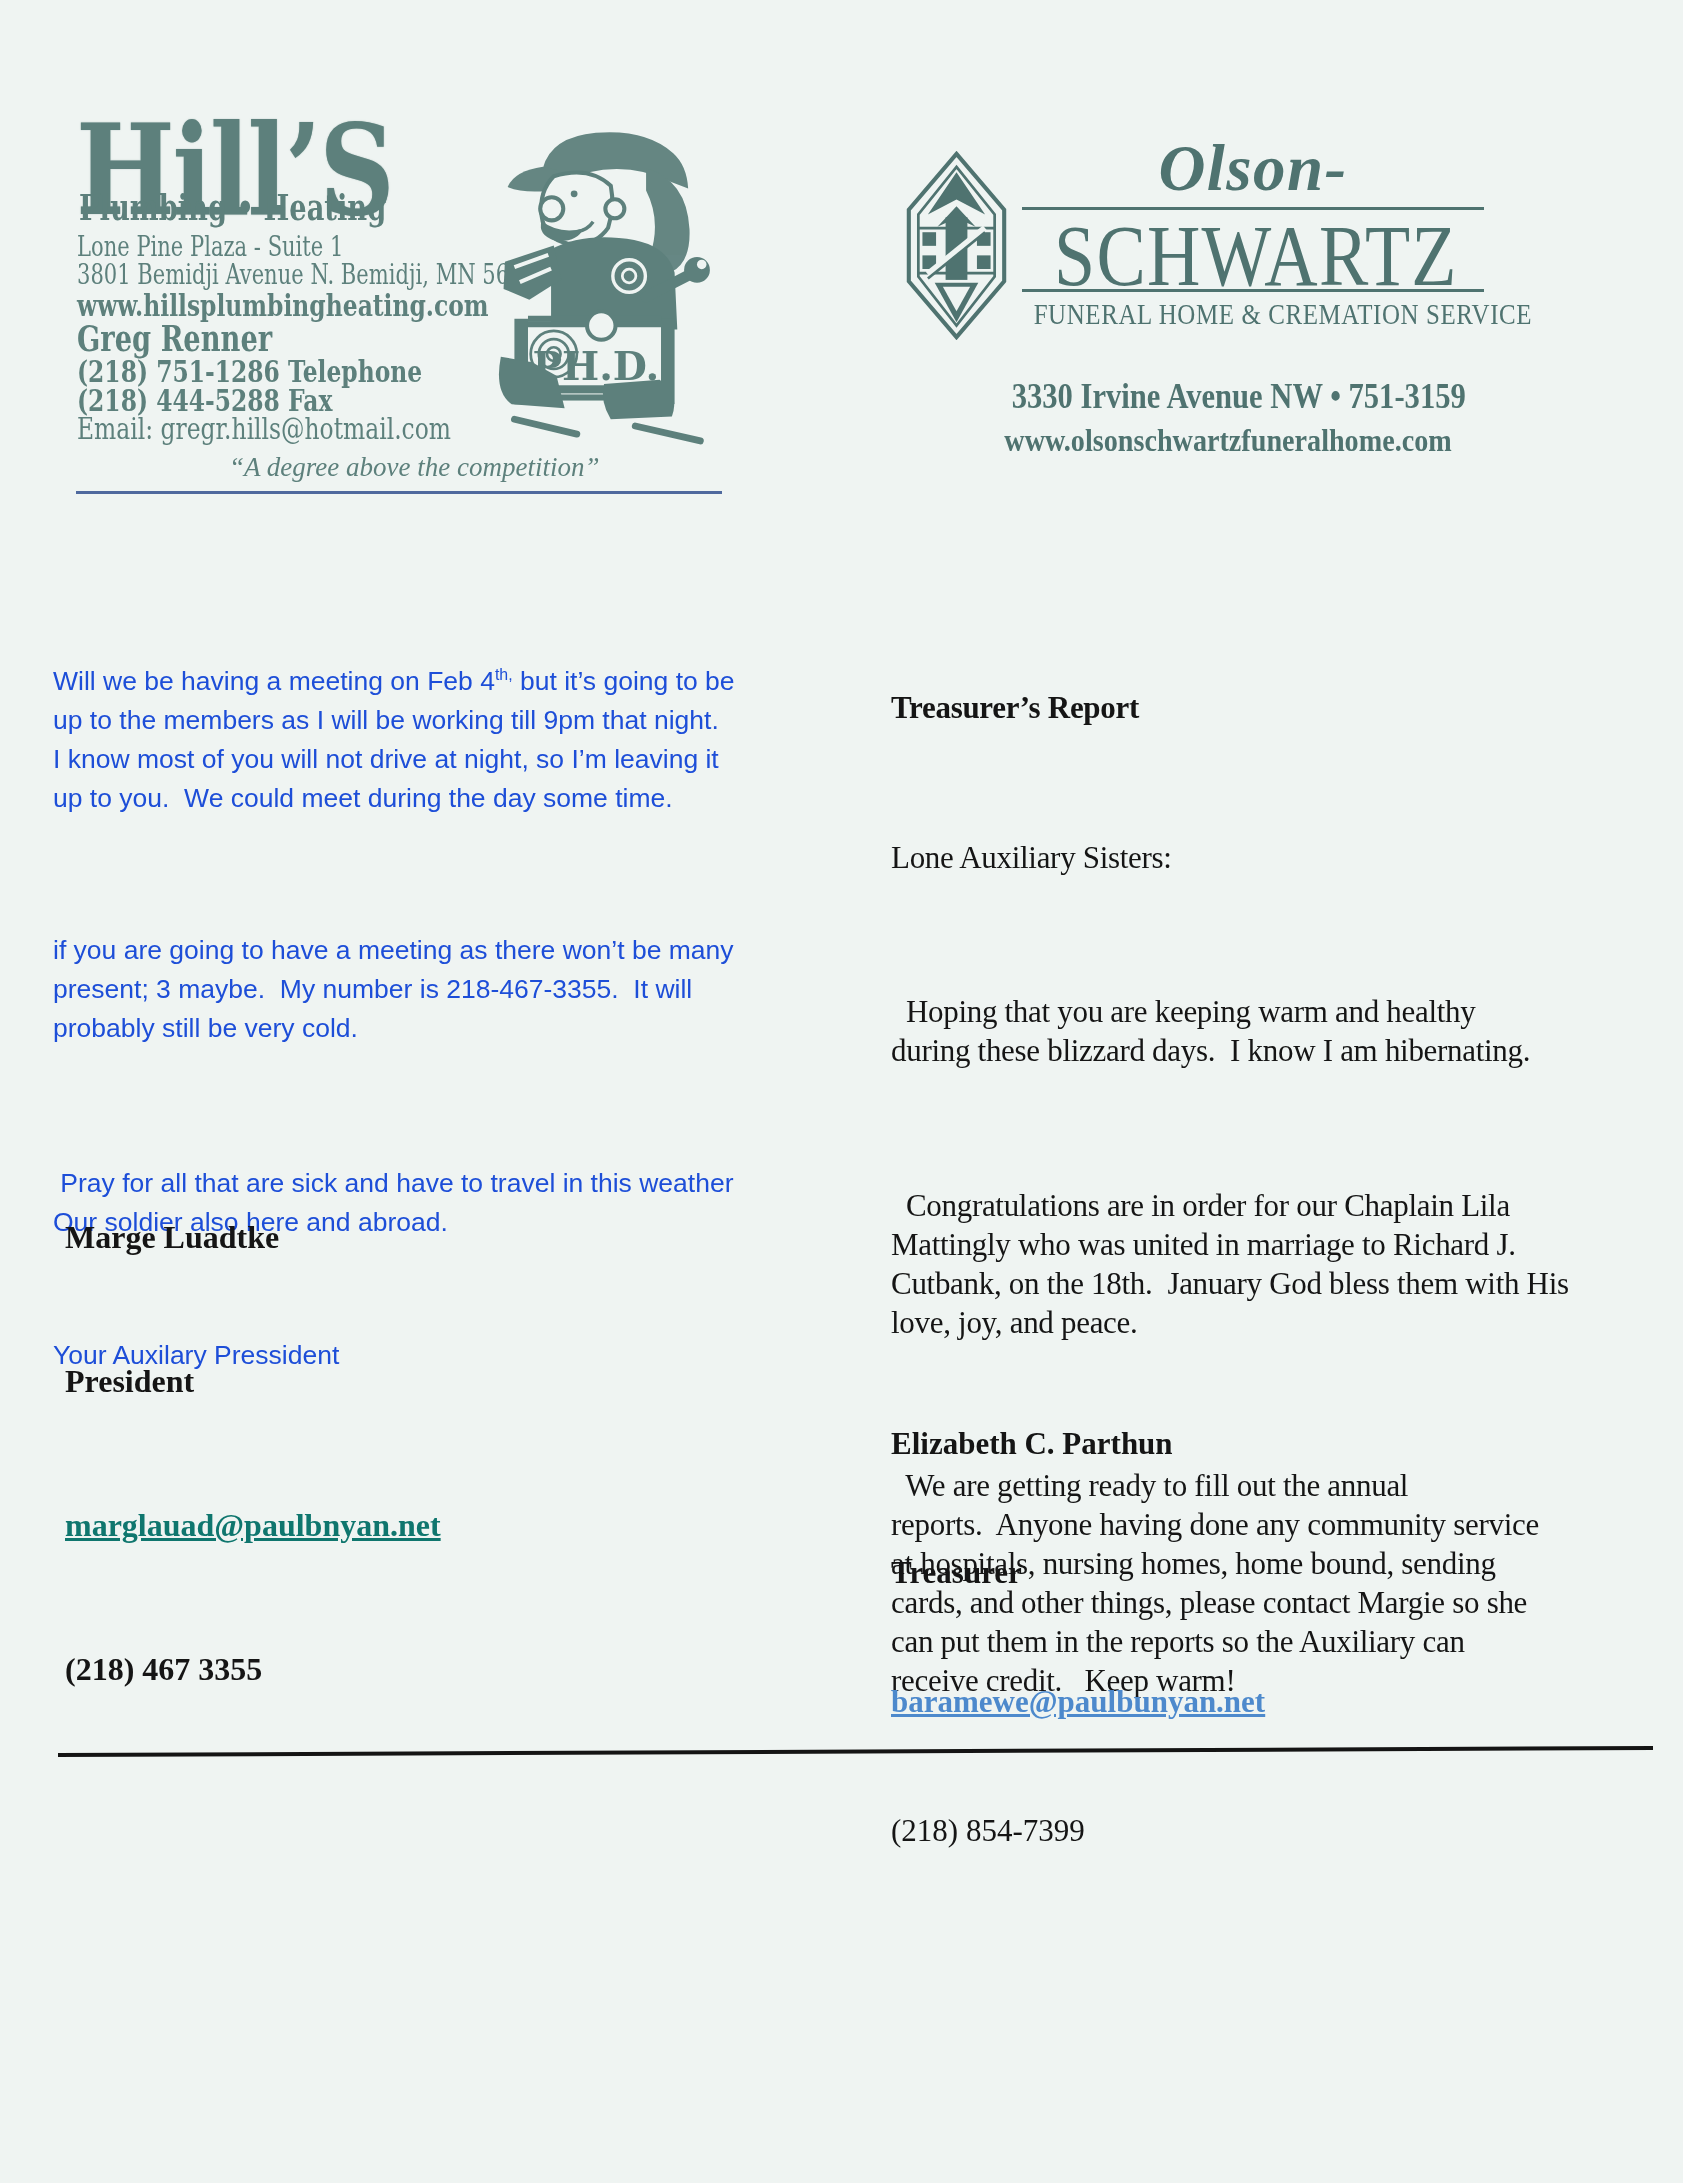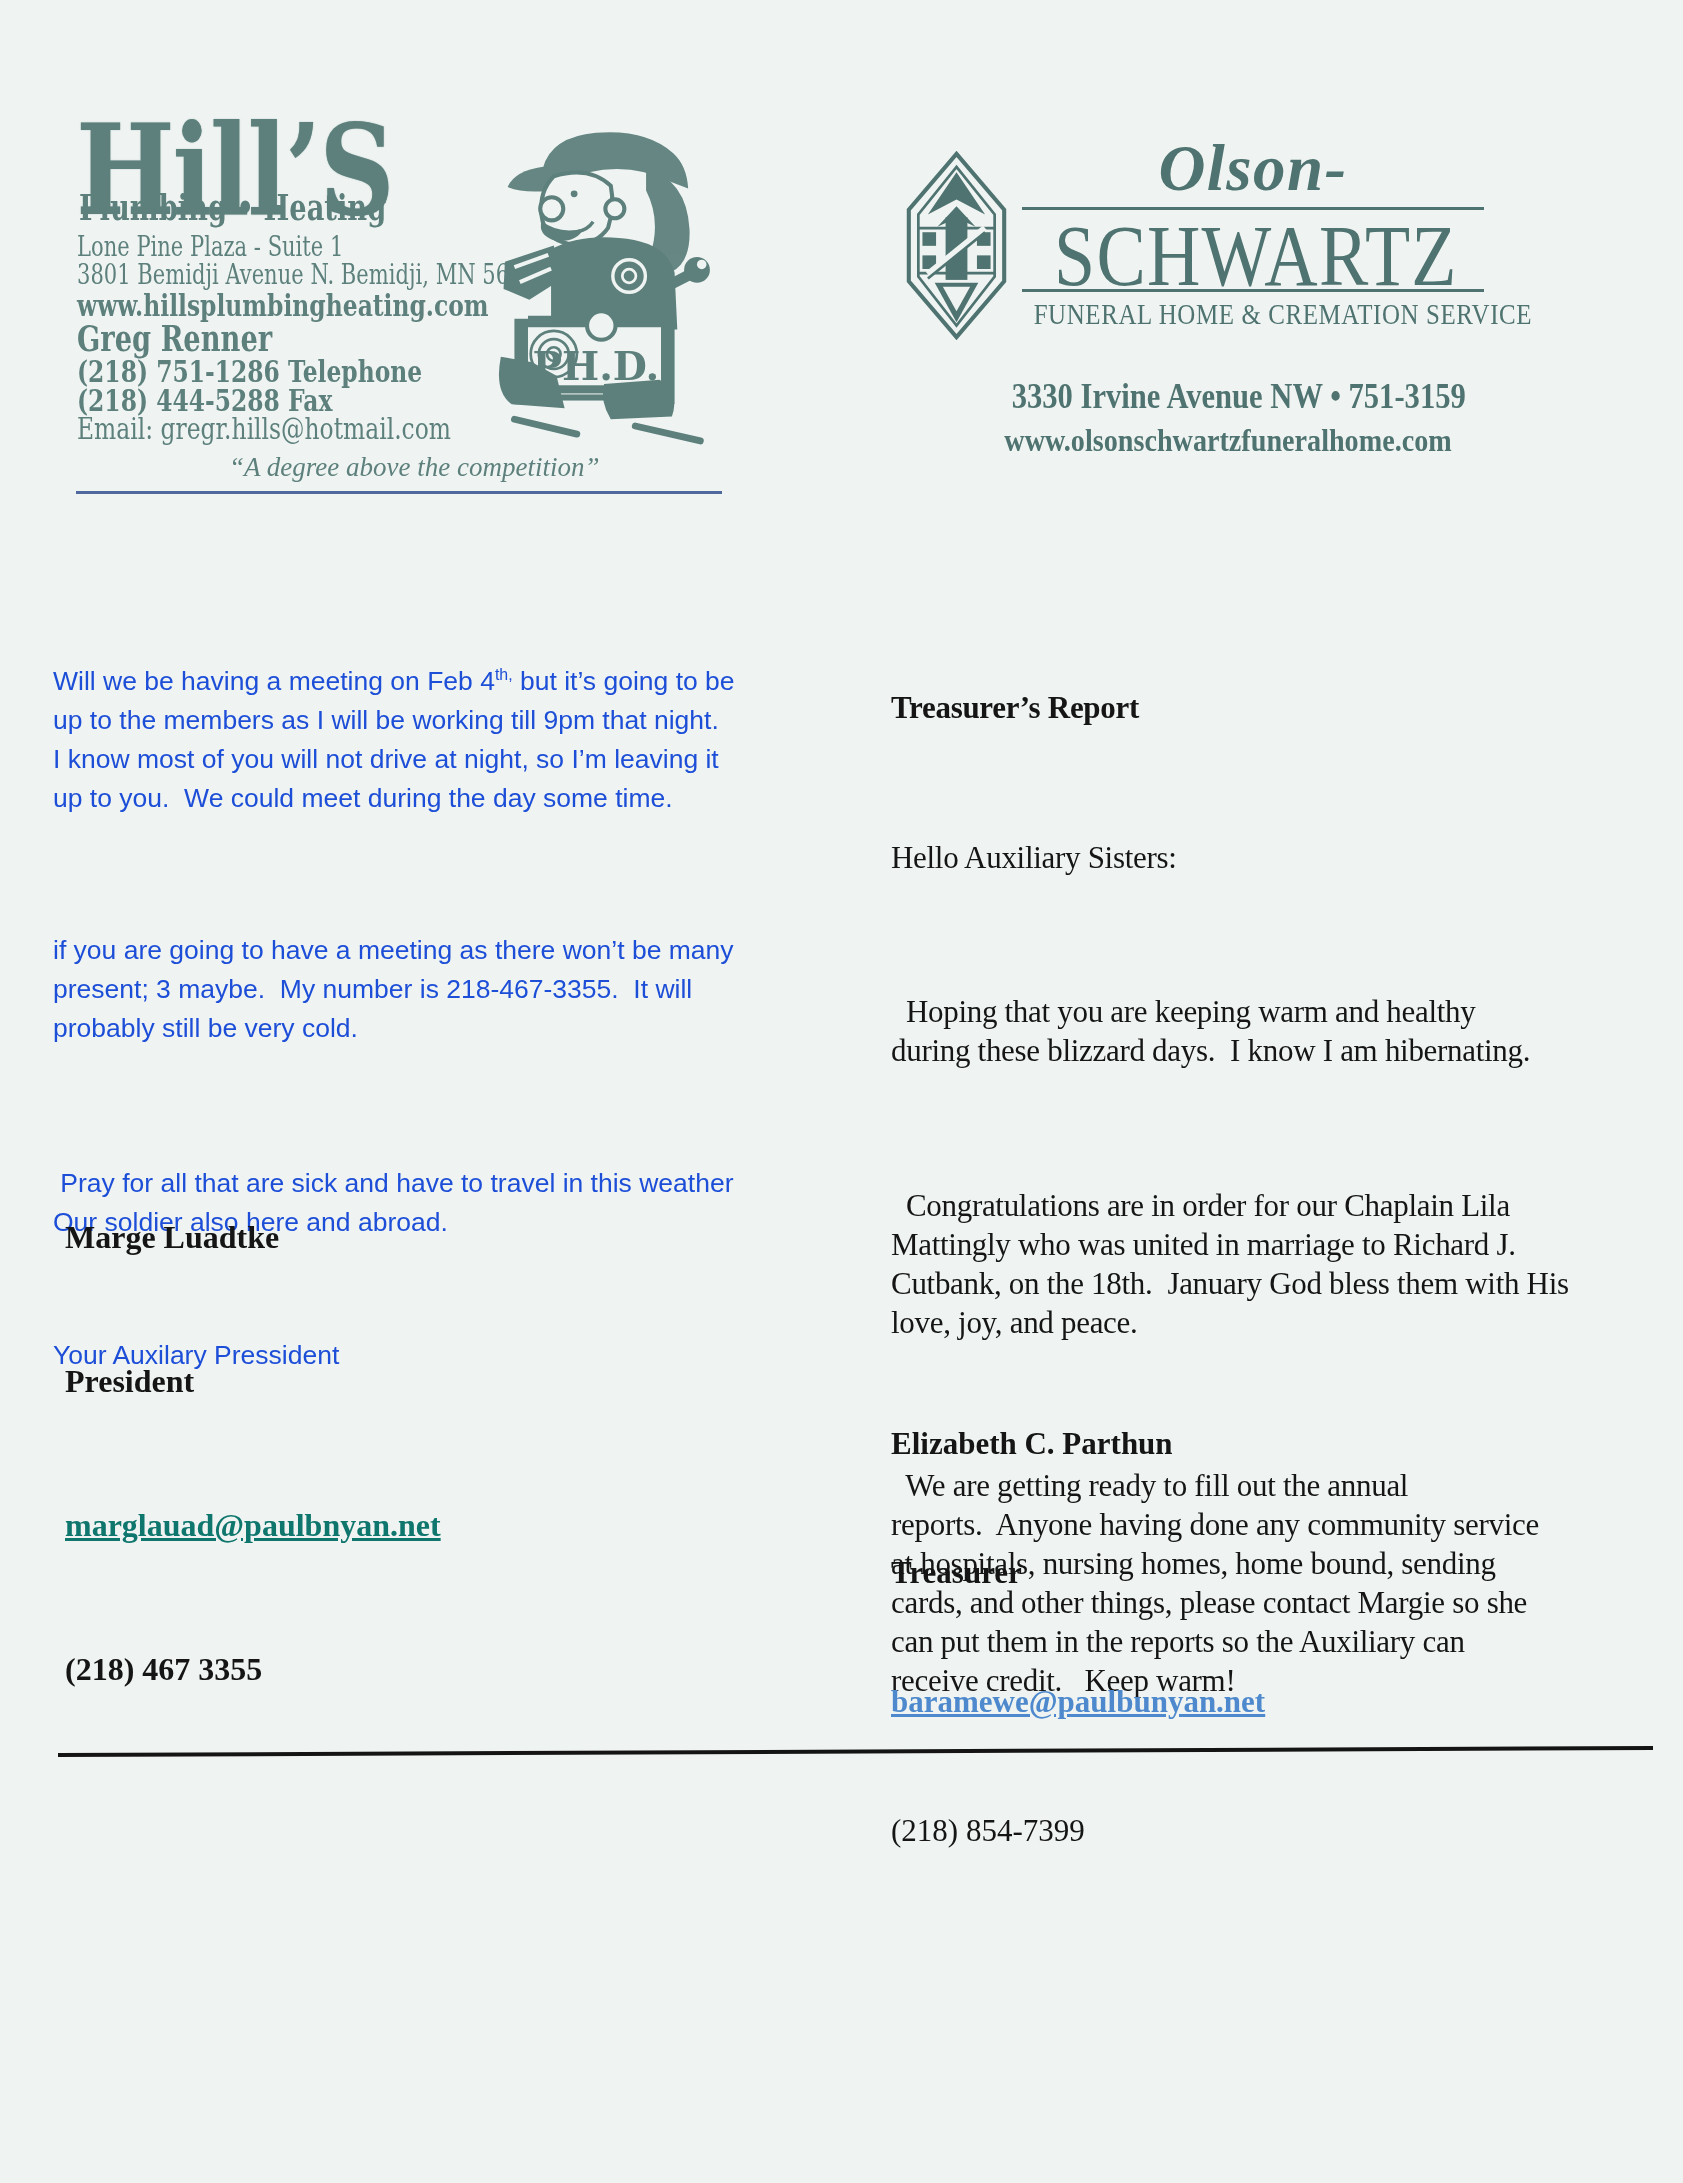--- a/index.html
+++ b/index.html
@@ -211,21 +211,21 @@
 
   <div class="abs sig sig-left" style="left:65px;top:1117px;">
     <div class="bold">Marge Luadtke</div>
     <div class="bold">President</div>
     <div><a class="maillink link-left">marglauad@paulbnyan.net</a></div>
     <div class="bold">(218) 467 3355</div>
   </div>
 
   <div class="abs rightcol" style="left:891px;top:610px;width:781px;">
     <p class="r-head">Treasurer’s Report</p>
-    <p class="r-gap1">Hello Auxiliary Sisters:</p>
+    <p class="r-gap1">Lone Auxiliary Sisters:</p>
     <p class="r-gap2">  Hoping that you are keeping warm and healthy
 during these blizzard days.  I know I am hibernating.</p>
     <p class="r-gap3">  Congratulations are in order for our Chaplain Lila
 Mattingly who was united in marriage to Richard J.
 Cutbank, on the 18th.  January God bless them with His
 love, joy, and peace.</p>
     <p class="r-gap4">  We are getting ready to fill out the annual
 reports.  Anyone having done any community service
 at hospitals, nursing homes, home bound, sending
 cards, and other things, please contact Margie so she

